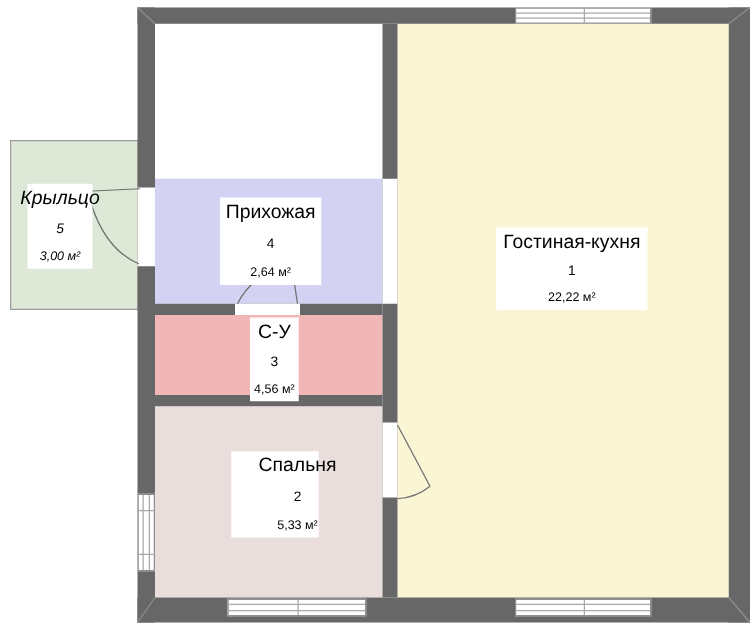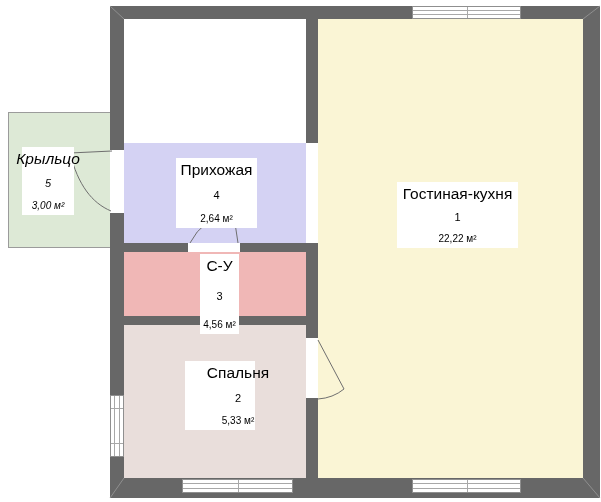--- a/index.html
+++ b/index.html
@@ -58,21 +58,21 @@
     text-align:center;
     box-sizing:border-box;
     padding:3px 4px 4px 4px;
     line-height:1.1;
   }
   .room-label .rname{font-size:15.5px; white-space:nowrap;}
   .room-label .rnum {font-size:11px;}
   .room-label .rarea{font-size:10px; white-space:nowrap;}
   .lbl-living {left:397px; top:182px; width:121px; height:66px;}
   .lbl-bedroom{left:185px; top:361px; width:70px;  height:69px;padding-left:40px;}
-  .lbl-bath   {left:200px; top:254px; width:39px;  height:80px;}
+  .lbl-bath   {left:200px; top:254px; width:39px;  height:67px;}
   .lbl-hallway{left:176px; top:158px; width:81px;  height:70px;}
   .lbl-porch  {left:22px;  top:147px; width:52px;  height:68px;font-style:italic;}
 </style>
 </head>
 <body>
 
 <div id="plan">
 
   <div class="abs fill-porch"></div>
   <div class="abs fill-white"></div>

